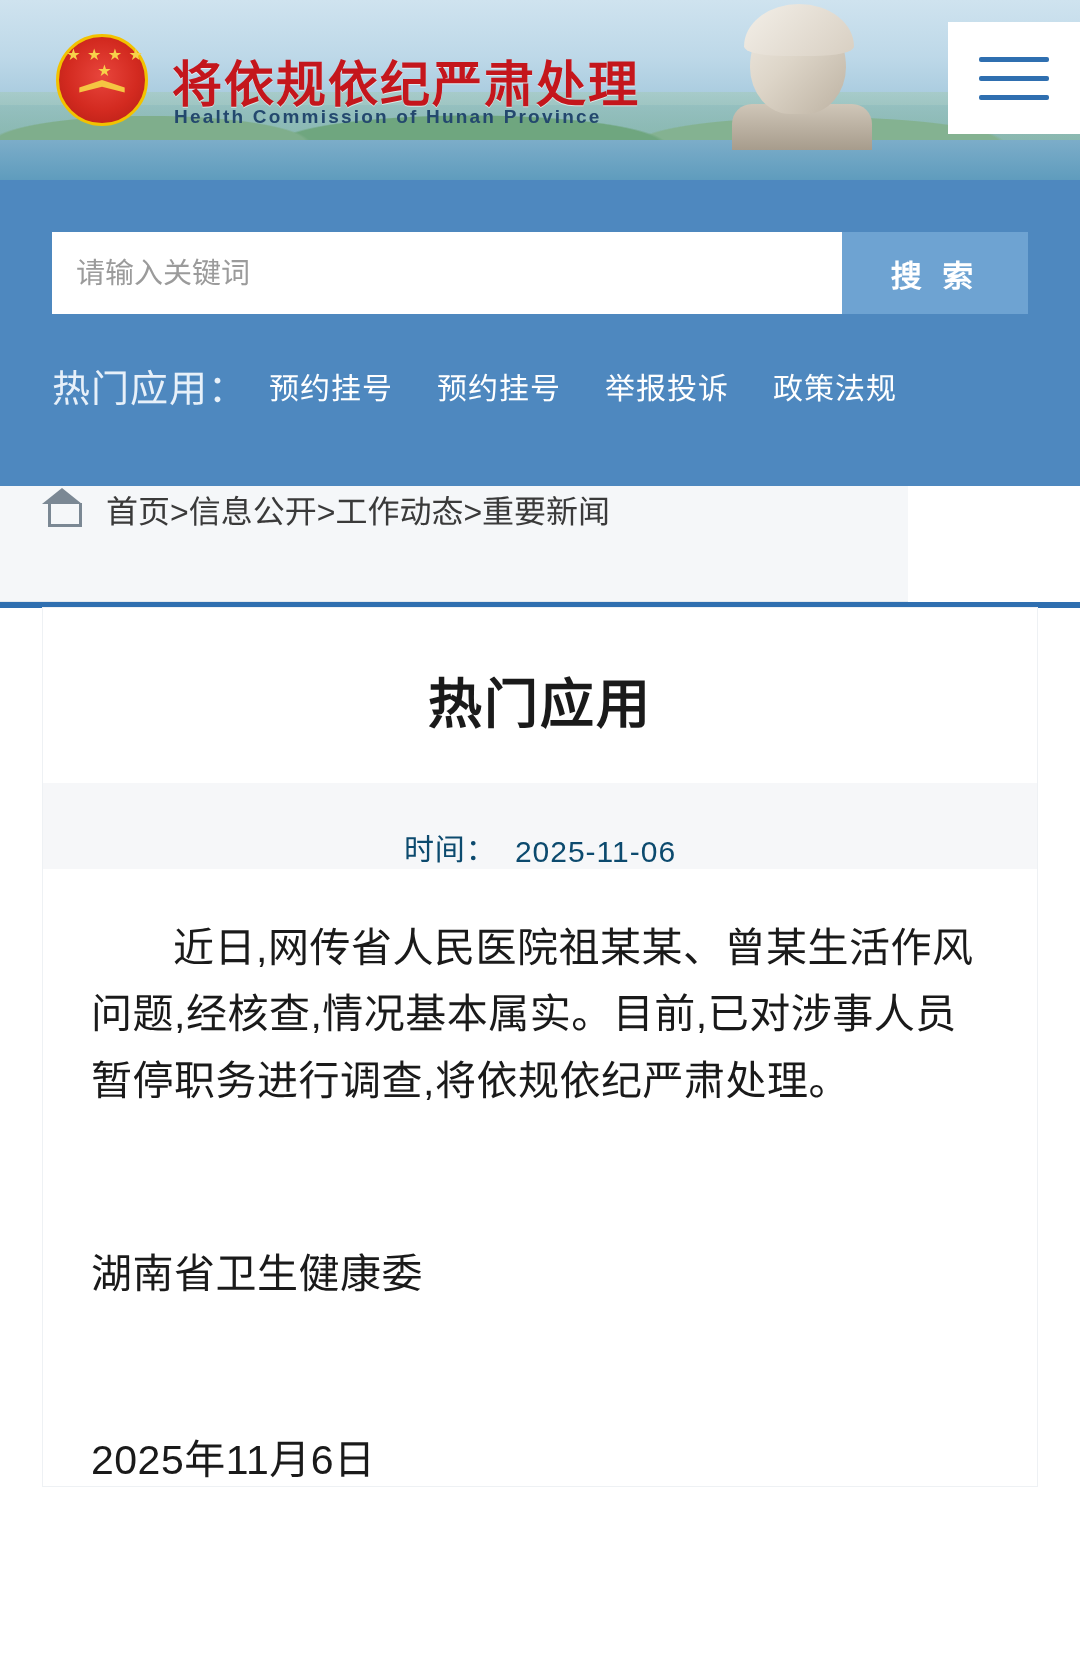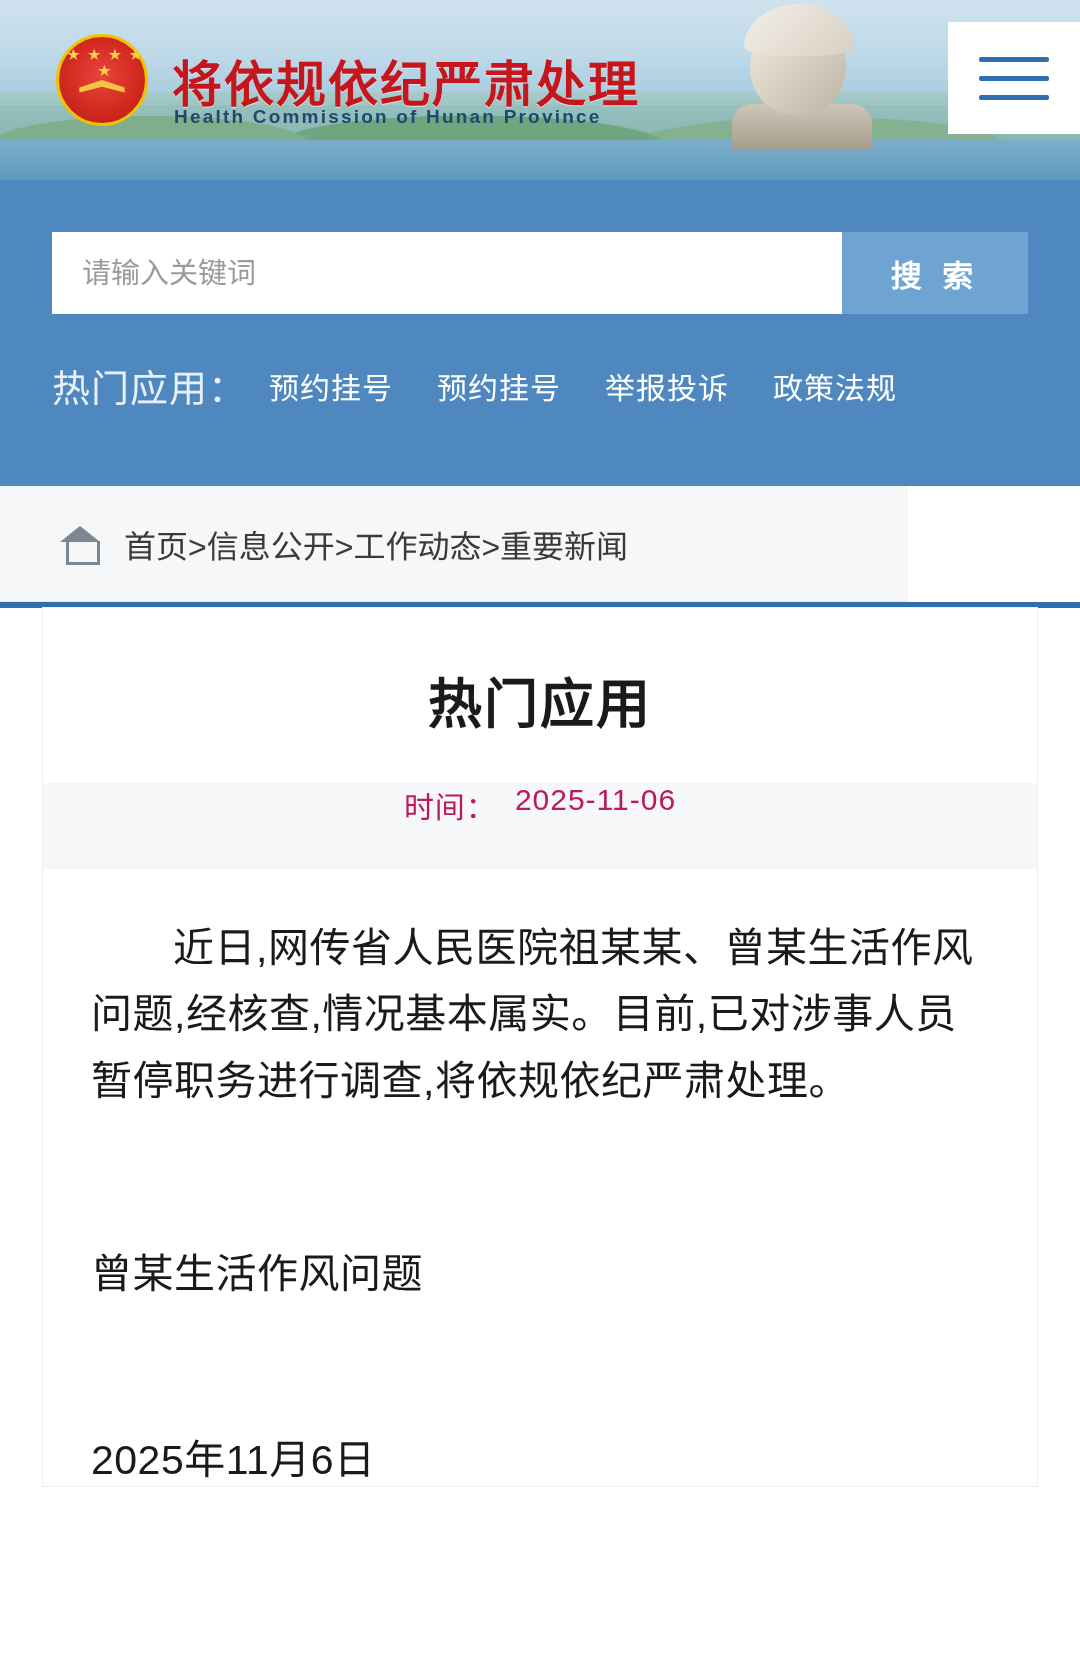--- a/index.html
+++ b/index.html
@@ -108,21 +108,21 @@
     padding: 52px 52px 0 52px;
   }
   .search-row {
     display: flex; width: 976px; height: 82px;
   }
   .search-input {
     flex: 1; height: 82px;
     border: none; outline: none;
     background: #ffffff;
     font-size: 29px; color: #333;
-    padding: 0 30px;
+    padding: 0 24px;
     font-family: "Liberation Sans", "DejaVu Sans", sans-serif;
   }
   .search-input::placeholder { color: #9b9b9b; }
   .search-button {
     width: 186px; height: 82px;
     background: #6ea3d2;
     border: none; outline: none; cursor: pointer;
     color: #ffffff; font-size: 31px; font-weight: 600;
     letter-spacing: 6px;
     font-family: "Liberation Sans", "DejaVu Sans", sans-serif;
@@ -138,22 +138,22 @@
   }
   .hot-link {
     color: #ffffff; font-size: 30px; text-decoration: none;
     margin-right: 44px; letter-spacing: 1px;
   }
 
   
   .breadcrumb {
     width: 908px; height: 116px;
     background: #f5f7f9;
-    display: flex; align-items: center;
-    padding-left: 58px;
+    display: flex; align-items: flex-start;
+    padding-left: 40px;
     border-bottom: 1px solid #e3e8ed;
   }
   .home-icon {
     width: 44px; height: 40px; position: relative; margin-right: 22px; flex: none;
   }
   .home-icon::before {
     content: ""; position: absolute; left: 2px; top: 2px;
     width: 0; height: 0;
     border-left: 20px solid transparent;
     border-right: 20px solid transparent;
@@ -185,23 +185,23 @@
     text-align: center;
     font-size: 54px;
     font-weight: 700;
     color: #1a1a1a;
     padding: 52px 0 44px 0;
     letter-spacing: 2px;
   }
   .article-meta {
     background: #f6f7f9;
     height: 86px;
-    display: flex; align-items: flex-start; justify-content: center;
+    display: flex; align-items: flex-end; justify-content: center;
     gap: 18px;
-    color: #be185d;
+    color: #0c4a6e;
     font-size: 30px;
     letter-spacing: 1px;
   }
   .article-body {
     padding: 46px 48px 0 48px;
   }
   .article-para {
     font-size: 41px;
     line-height: 1.62;
     color: #1a1a1a;
@@ -271,17 +271,17 @@
 
 <div class="article">
   <div class="article-inner">
     <h1 class="article-title">热门应用</h1>
     <div class="article-meta">
       <span>时间：</span>
       <span>2025-11-06</span>
     </div>
     <div class="article-body">
       <p class="article-para">近日,网传省人民医院祖某某、曾某生活作风问题,经核查,情况基本属实。目前,已对涉事人员暂停职务进行调查,将依规依纪严肃处理。</p>
-      <div class="article-signature">曾某生活作风问题</div>
+      <div class="article-signature">湖南省卫生健康委</div>
       <div class="article-date">2025年11月6日</div>
     </div>
   </div>
 </div>
 
 </body></html>

